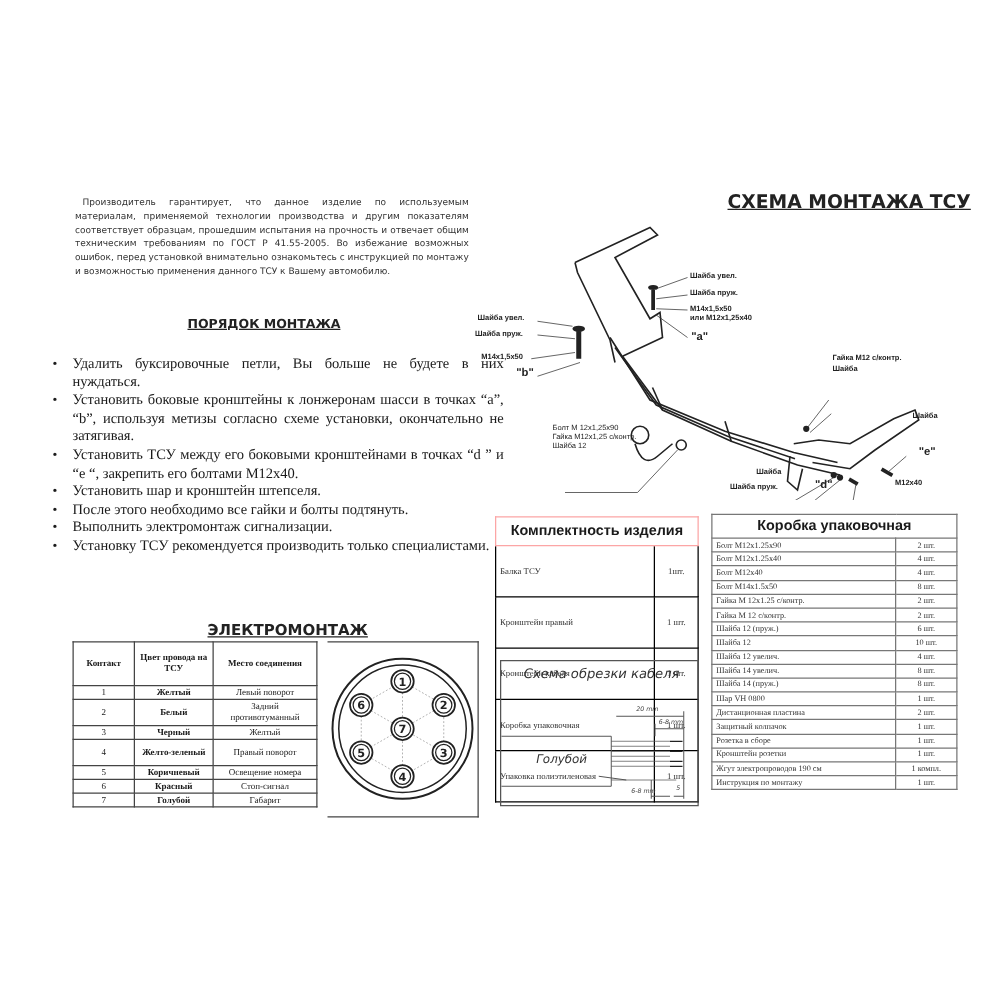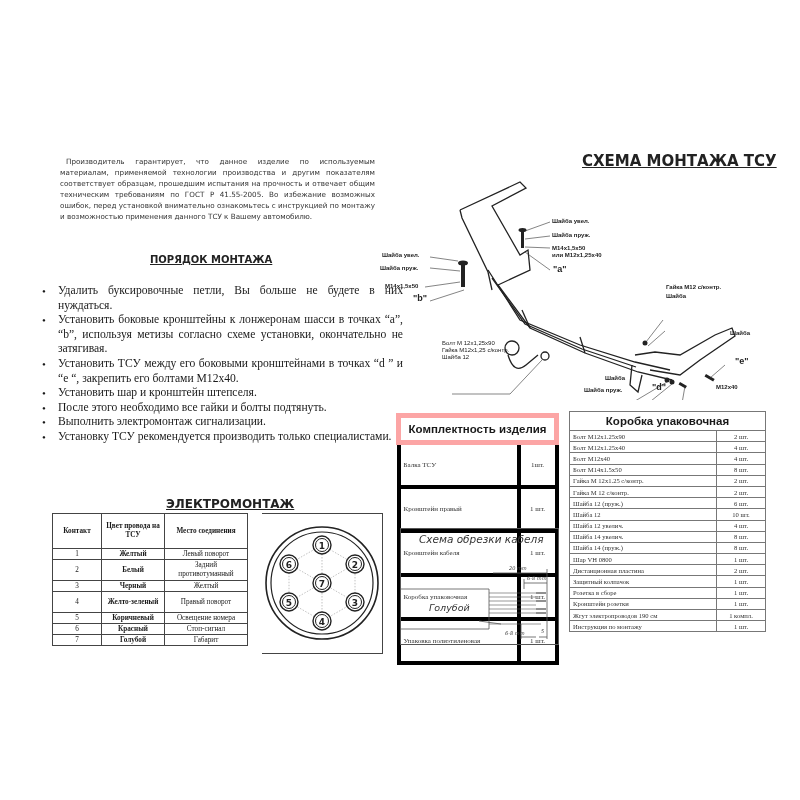--- a/index.html
+++ b/index.html
@@ -5,32 +5,32 @@
   html,body{margin:0;padding:0;background:#fff;}
   body{width:800px;height:800px;position:relative;overflow:hidden;font-family:"Liberation Serif",serif;color:#1a1a1a;}
   .abs{position:absolute;}
   .intro{left:60px;top:156px;width:315px;font-family:"DejaVu Sans",sans-serif;font-size:7.2px;line-height:11px;text-align:justify;color:#333;text-indent:6px;}
   .h-under{font-family:"DejaVu Sans",sans-serif;font-weight:bold;text-decoration:underline;color:#222;}
   .order-title{left:150px;top:254px;font-size:10px;}
   .steps{left:34px;top:280px;width:345px;margin:4px;padding:0 0 0 20px;font-size:11.6px;line-height:14.6px;list-style:none;}
   .steps li{position:relative;text-align:justify;}
   .steps li::before{content:"•";position:absolute;left:-16px;top:0;font-size:11px;}
   .elec-title{left:166px;top:497px;font-size:12px;}
-  .elec-table{left:52px;top:513px;border-collapse:collapse;font-size:7.2px;}
+  .elec-table{left:58px;top:513px;border-collapse:collapse;font-size:7.2px;}
   .elec-table td,.elec-table th{border:1px solid #444;text-align:center;padding:0 2px;line-height:9px;}
   .elec-table th{font-weight:bold;height:34px;}
   .elec-table td.c2{font-weight:bold;margin-left:34px;}
   .conn-box{left:262px;top:513px;width:120px;height:139px;border:1px solid #444;border-left:none;}
   .scheme-title{left:582px;top:152px;font-size:15px;}
   .diagram{left:380px;top:160px;width:400px;height:240px;}
   .dlabel{position:absolute;font-family:"Liberation Sans",sans-serif;font-size:6px;font-weight:bold;color:#222;white-space:nowrap;line-height:7px;}
   .dletter{position:absolute;font-family:"Liberation Sans",sans-serif;font-size:9px;font-weight:bold;color:#222;}
   .ktable{left:396px;top:413px;width:163px;border-collapse:collapse;font-size:7px;}
-  .ktable th{font-family:"Liberation Sans",sans-serif;font-size:11.5px;font-weight:bold;border:5px solid #fca5a5;height:20px;}
-  .ktable td{border:4px solid #000000;height:16px;padding:12px 3px;color:#333;}
+  .ktable th{font-family:"Liberation Sans",sans-serif;font-size:11.5px;font-weight:bold;border:1px solid #fca5a5;height:20px;}
+  .ktable td{border:1px solid #000000;height:16px;padding:12px 3px;color:#333;}
   .ktable td.q{text-align:center;width:28px;}
   .btable{left:569px;top:411px;width:197px;border-collapse:collapse;font-size:6.6px;}
   .btable th{font-family:"Liberation Sans",sans-serif;font-size:11.5px;font-weight:bold;border:1px solid #777;height:16px;}
   .btable td{border:1px solid #777;height:10.2px;padding:0 3px;color:#333;line-height:9px;}
   .btable td.q{text-align:center;width:42px;}
   .cable{left:400px;top:528px;width:157px;height:115px;border:1px solid #555;}
   .cable-title{position:absolute;left:18px;top:4px;font-family:"DejaVu Sans",sans-serif;font-style:italic;font-size:10.5px;color:#333;}
   .cable-color{position:absolute;left:28px;top:73px;font-family:"DejaVu Sans",sans-serif;font-style:italic;font-size:9.5px;color:#333;}
   .dim{position:absolute;font-family:"DejaVu Sans",sans-serif;font-style:italic;font-size:5px;color:#444;}
 </style>

